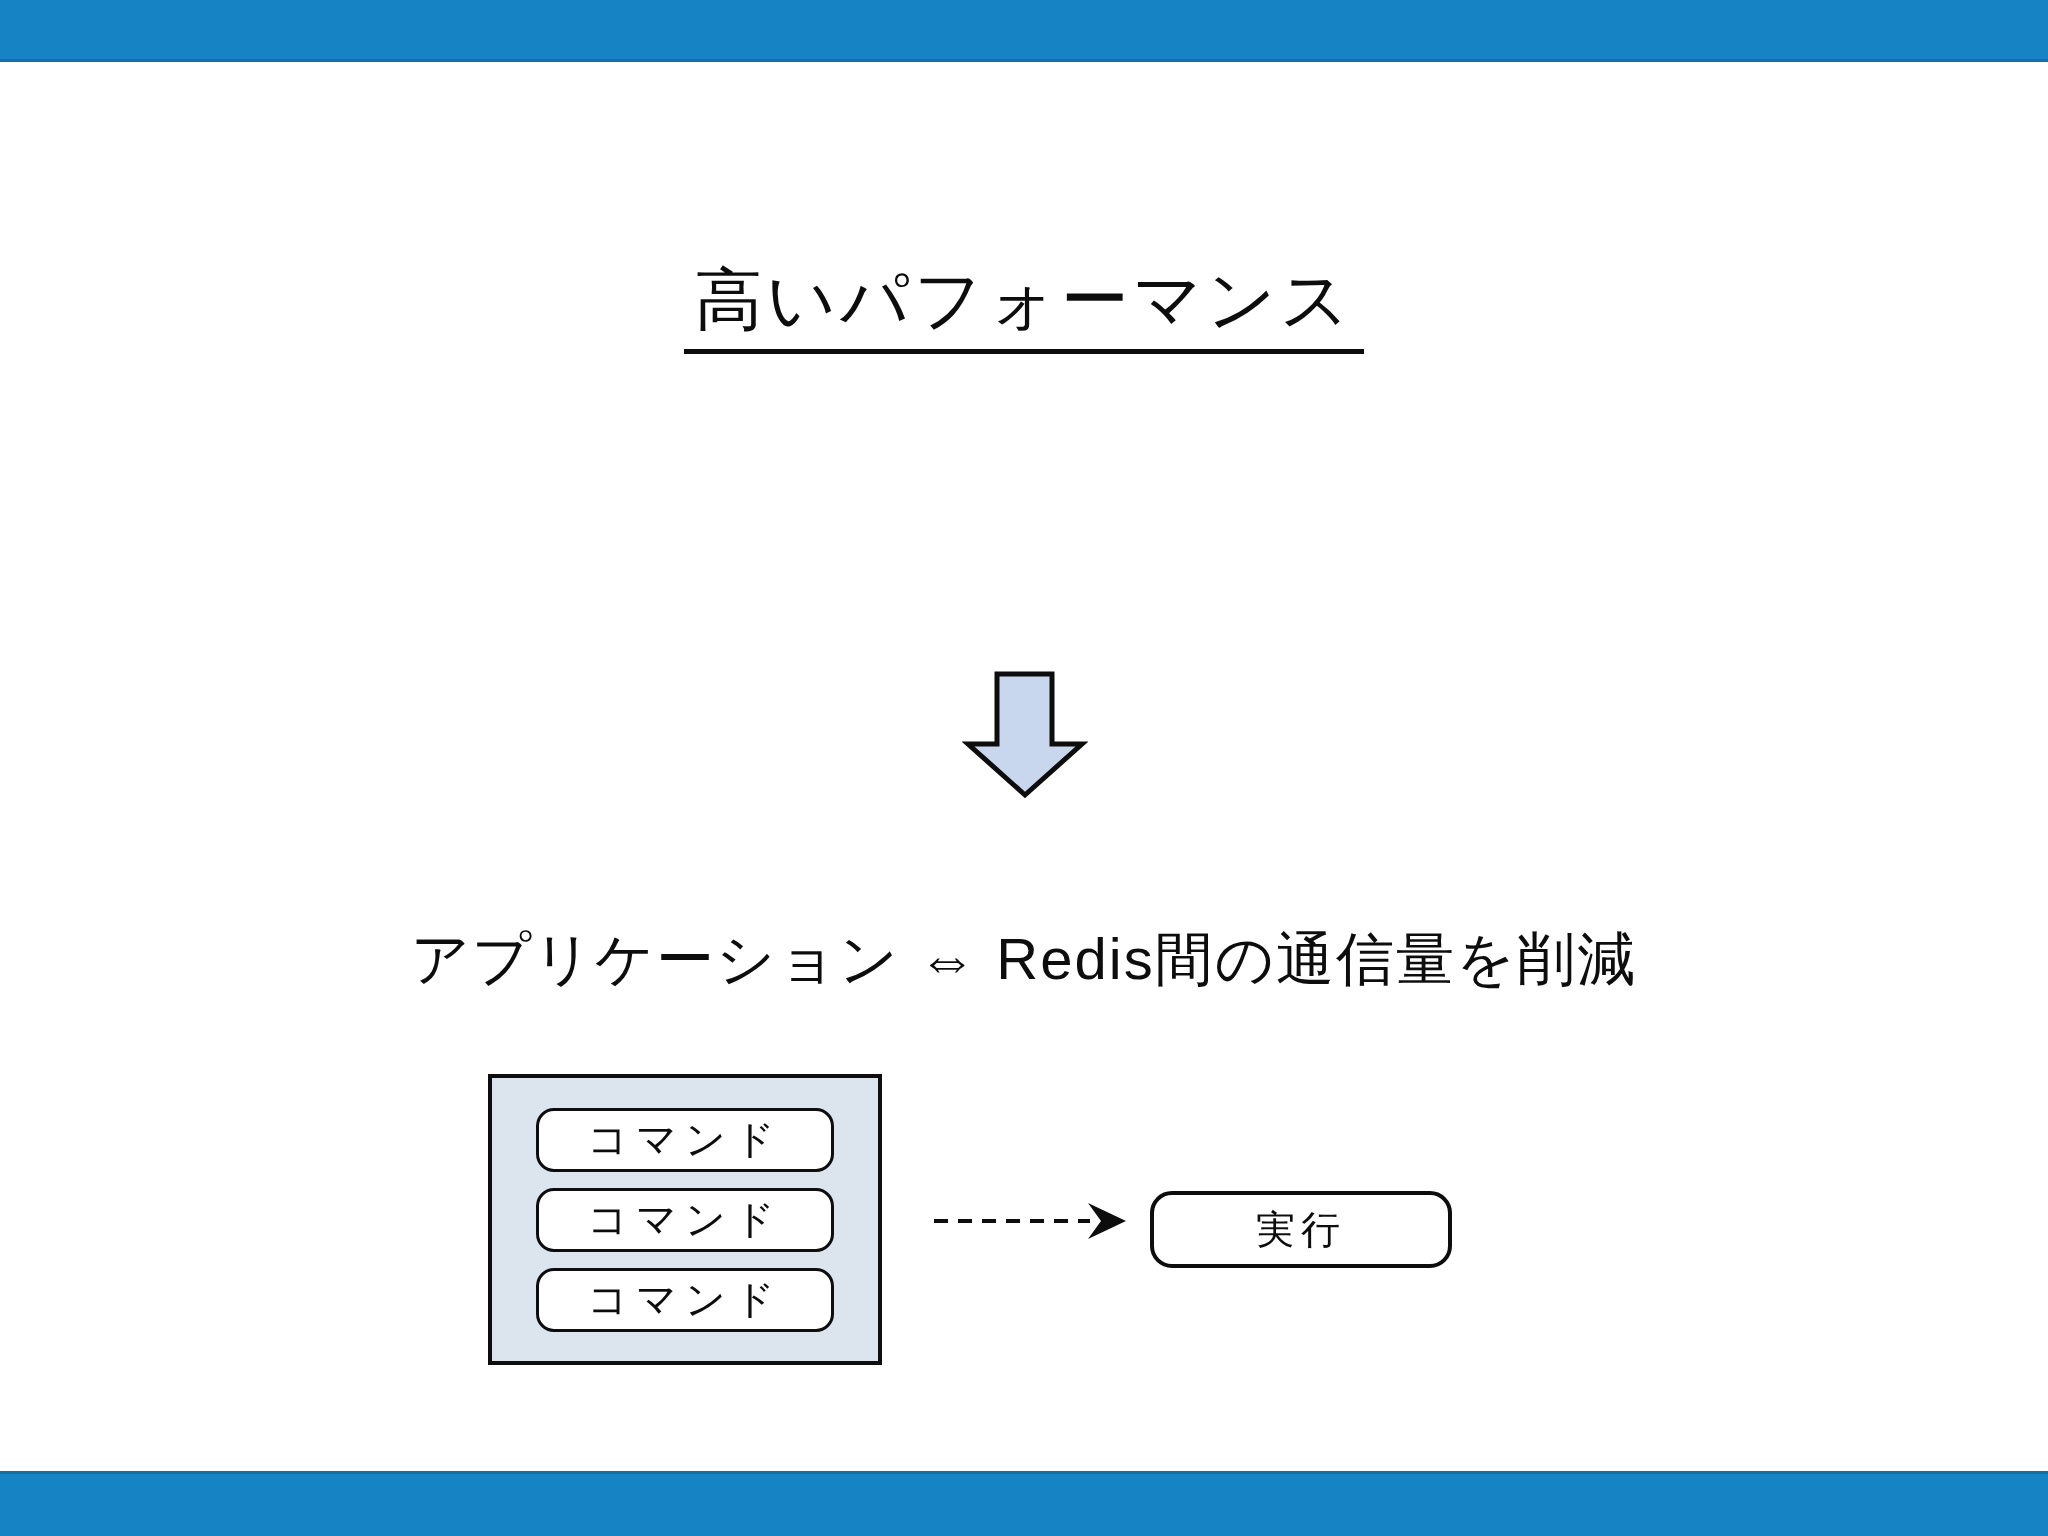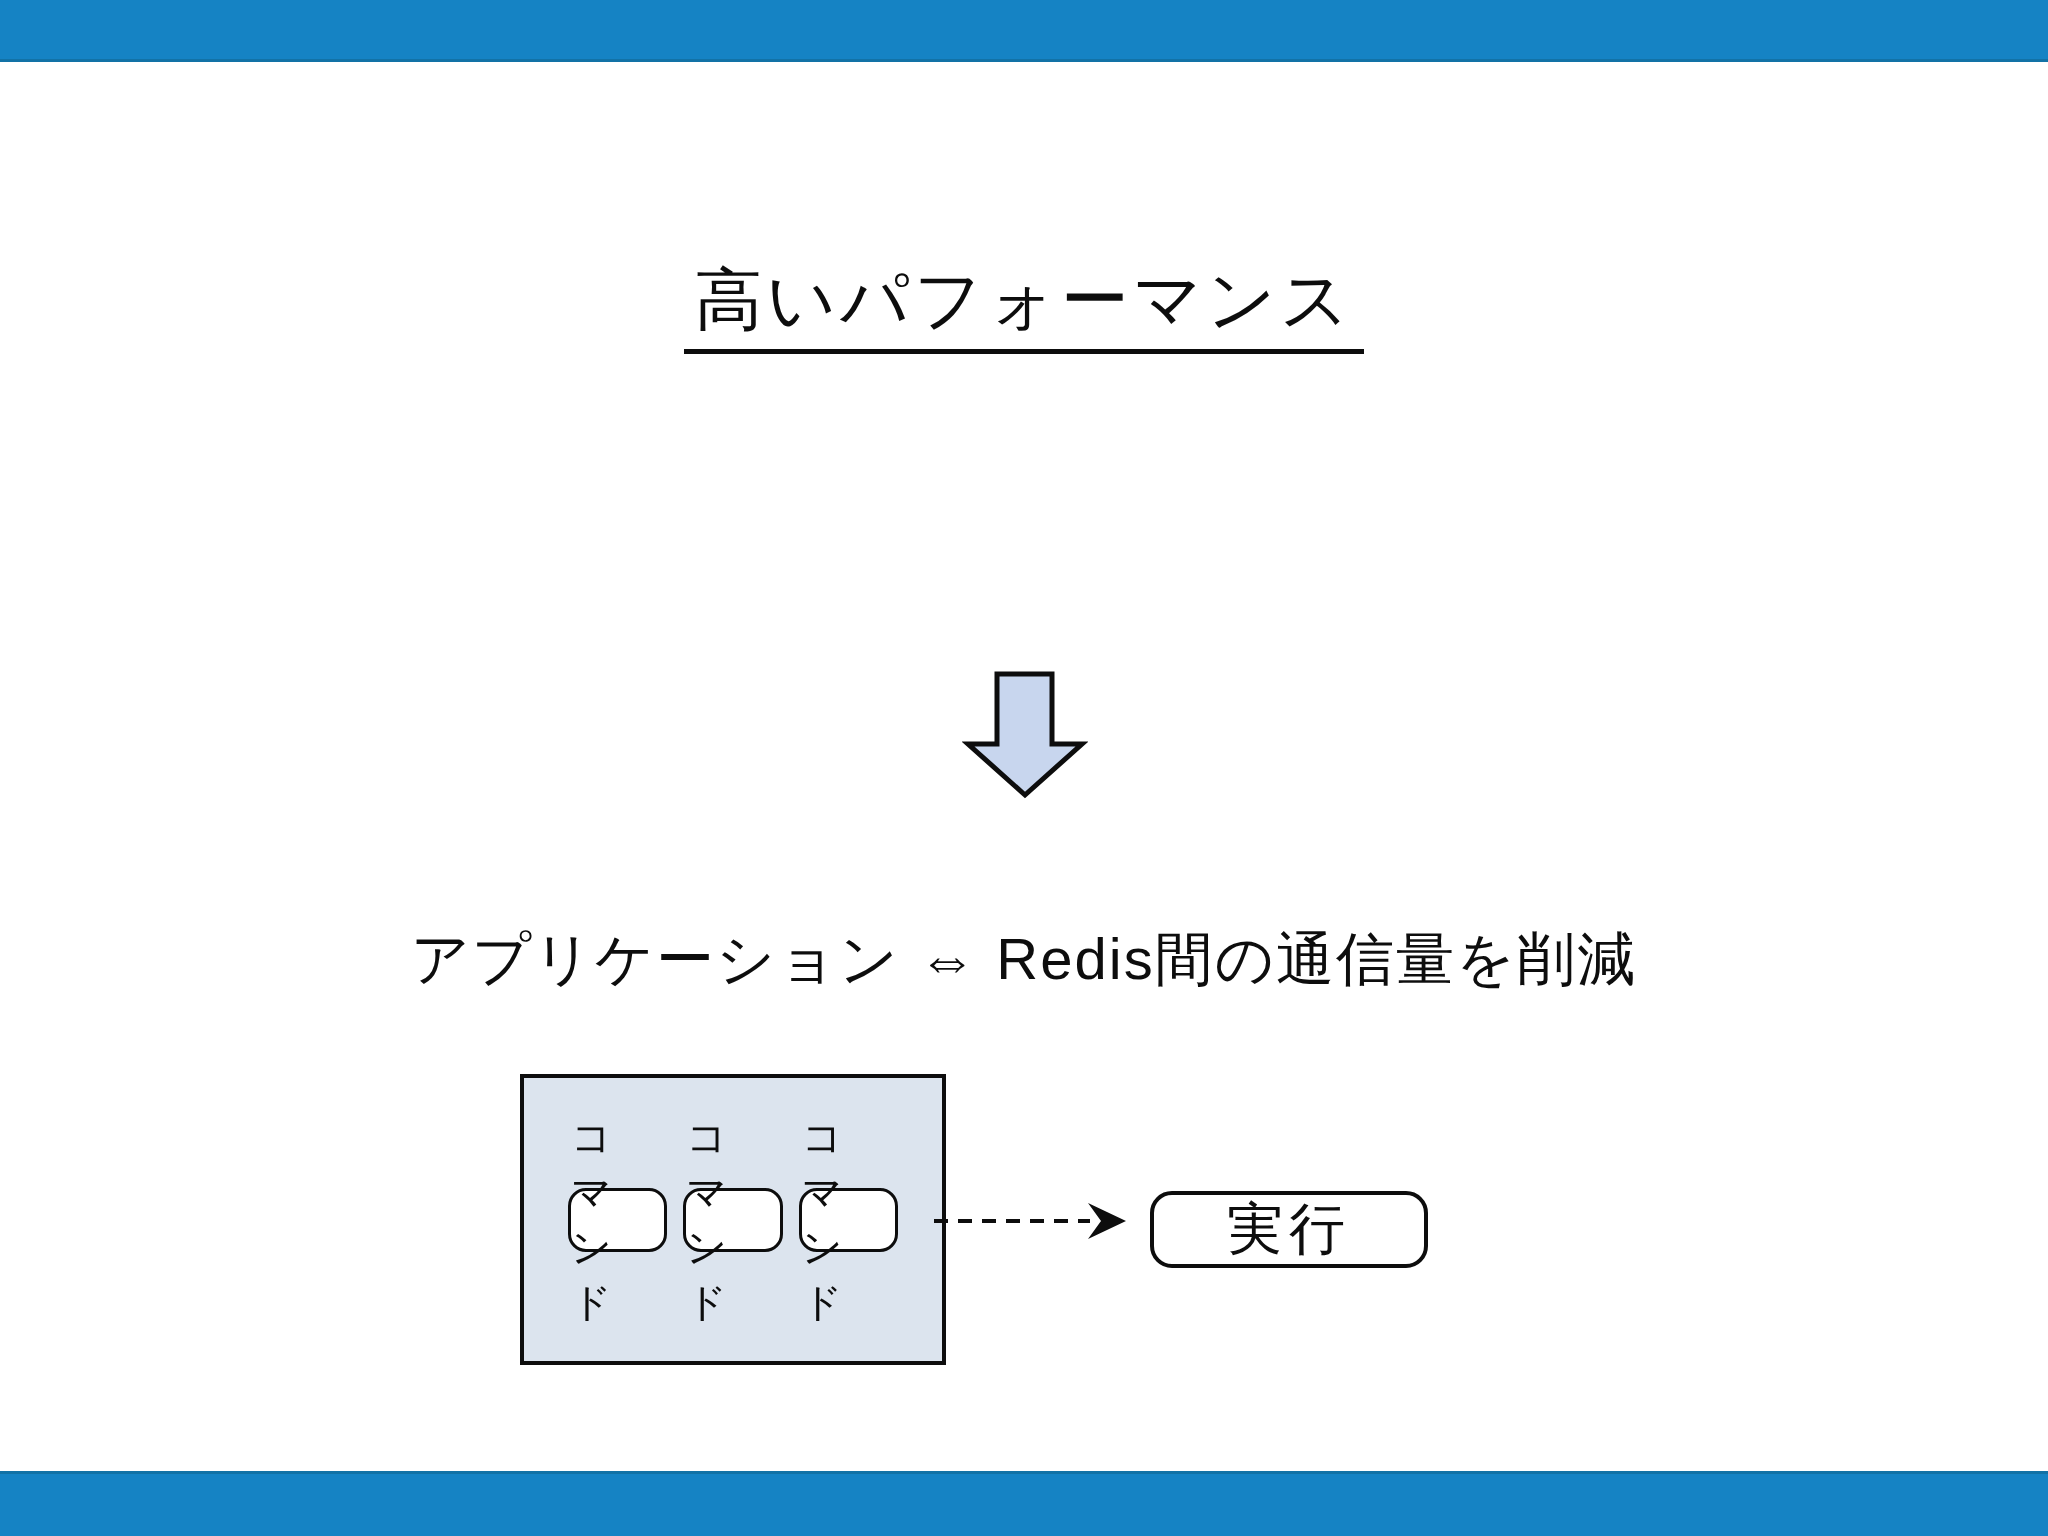--- a/index.html
+++ b/index.html
@@ -50,51 +50,51 @@
 
   .conclusion-row{
     position:absolute;top:921px;left:0;width:100%;
     text-align:center;
     font-size:58px;letter-spacing:2px;font-weight:400;
   }
 
   .diagram{position:absolute;left:0;top:0;width:2048px;height:1536px;pointer-events:none;}
 
   .queue-box{
-    position:absolute;left:520px;top:1074px;
-    width:426px;height:291px;
+    position:absolute;left:488px;top:1074px;
+    width:394px;height:291px;
     background:var(--box-fill);
     border:4px solid var(--ink);
-    display:flex;flex-direction:row;
+    display:flex;flex-direction:column;
     justify-content:center;align-items:center;
     gap:16px;
     padding:0 44px;
   }
   .command-pill{
     width:100%;height:64px;
     background:#ffffff;
     border:3px solid var(--ink);
     border-radius:18px;
     display:flex;align-items:center;justify-content:center;
     font-size:40px;letter-spacing:8px;font-weight:400;
   }
 
   .dashed-arrow{
     position:absolute;left:930px;top:1199px;
     width:200px;height:44px;
   }
 
   .exec-box{
     position:absolute;left:1150px;top:1191px;
-    width:278px;height:77px;
+    width:302px;height:77px;
     background:#ffffff;
     border:4px solid var(--ink);
     border-radius:22px;
     display:flex;align-items:center;justify-content:center;
-    font-size:56px;letter-spacing:6px;font-weight:400;
+    font-size:39px;letter-spacing:6px;font-weight:400;
   }
 </style>
 </head>
 <body>
 
 <div class="slide">
 
   <div class="bar top"></div>
 
   <div class="title-row">

